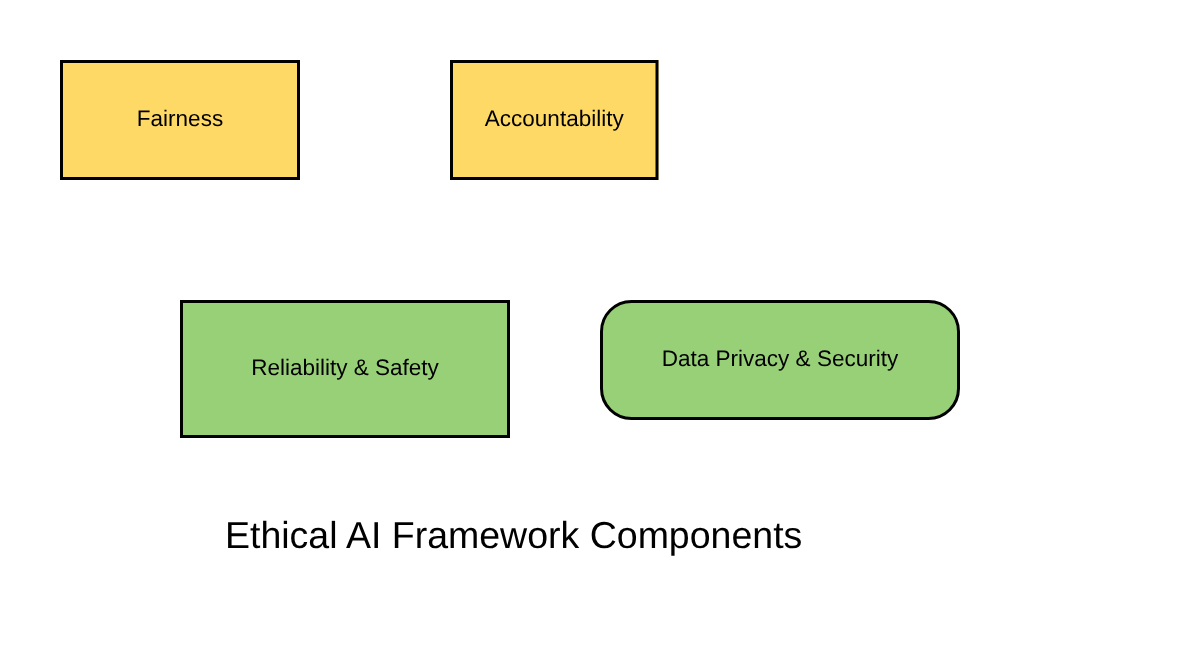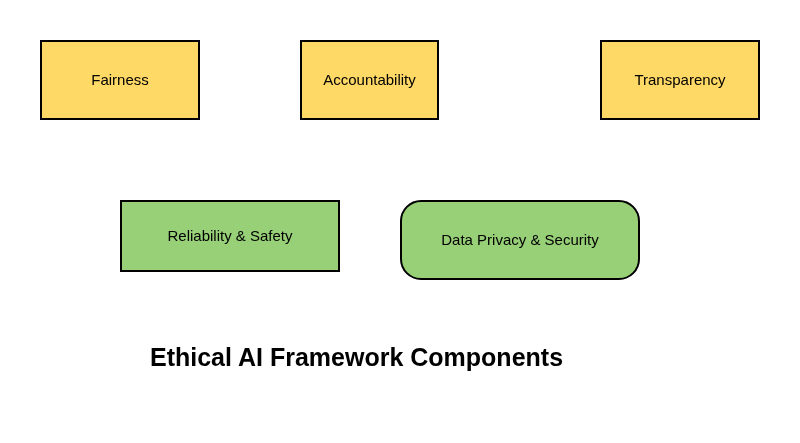--- a/index.html
+++ b/index.html
@@ -24,35 +24,34 @@
     color: #000000;
     font-size: 15px;
     line-height: 1.2;
     padding: 0 6px;
   }
   .diagram-title {
     position: absolute;
     left: 150px;
     top: 343px;
     font-size: 25px;
-    font-weight: bold;
+    font-weight: normal;
     color: #000000;
     white-space: nowrap;
   }
 </style>
 </head>
 <body>
 
 <div class="canvas">
 
   <div class="node" style="left: 40px; top: 40px; width: 160px; height: 80px; background: rgb(255, 217, 102); border-color: rgb(0, 0, 0); color: rgb(0, 0, 0);">Fairness</div>
 
   <div class="node" style="left: 300px; top: 40px; width: 139px; height: 80px; background: rgb(255, 217, 102); border-color: rgb(0, 0, 0); color: rgb(0, 0, 0);">Accountability</div>
 
-  <div class="node" style="left: 600px; top: 40px; width: 160px; height: 80px; background: rgb(255, 217, 102); border-color: rgb(0, 0, 0); color: rgb(0, 0, 0);">Transparency</div>
 
-  <div class="node" style="left: 120px; top: 200px; width: 220px; height: 72px; background: rgb(151, 208, 119); border-color: rgb(0, 0, 0); color: rgb(0, 0, 0);">Reliability &amp; Safety</div>
+  <div class="node" style="left: 120px; top: 200px; width: 220px; height: 92px; background: rgb(151, 208, 119); border-color: rgb(0, 0, 0); color: rgb(0, 0, 0);">Reliability &amp; Safety</div>
 
   <div class="node" style="left: 400px; top: 200px; width: 240px; height: 80px; background: rgb(151, 208, 119); border-color: rgb(0, 0, 0); color: rgb(0, 0, 0); border-radius: 21px;">Data Privacy &amp; Security</div>
 
   <div class="diagram-title">Ethical AI Framework Components</div>
 
 </div>
 
 </body></html>

